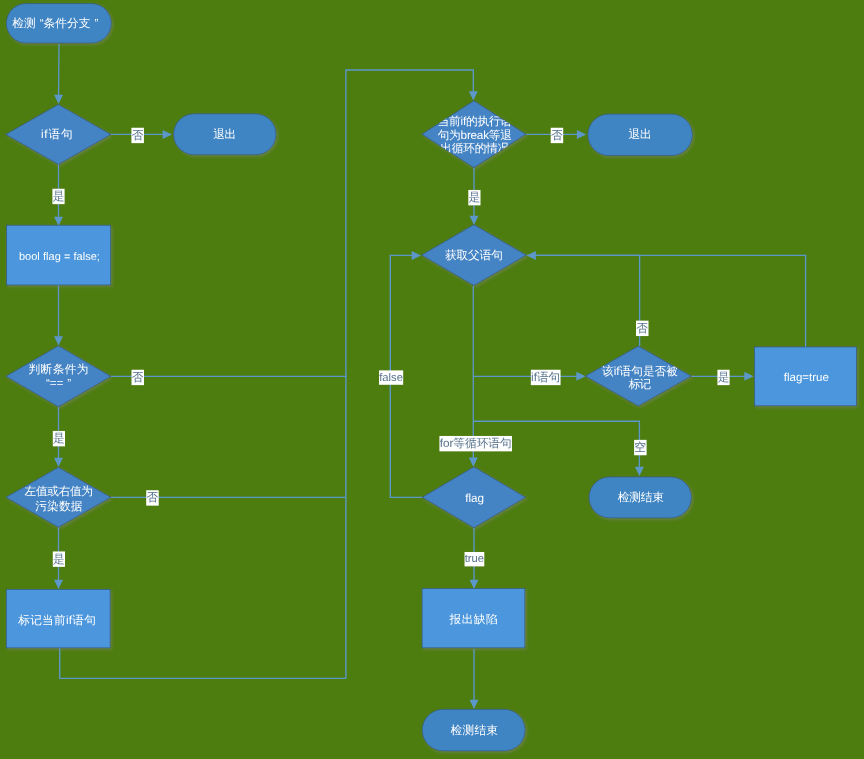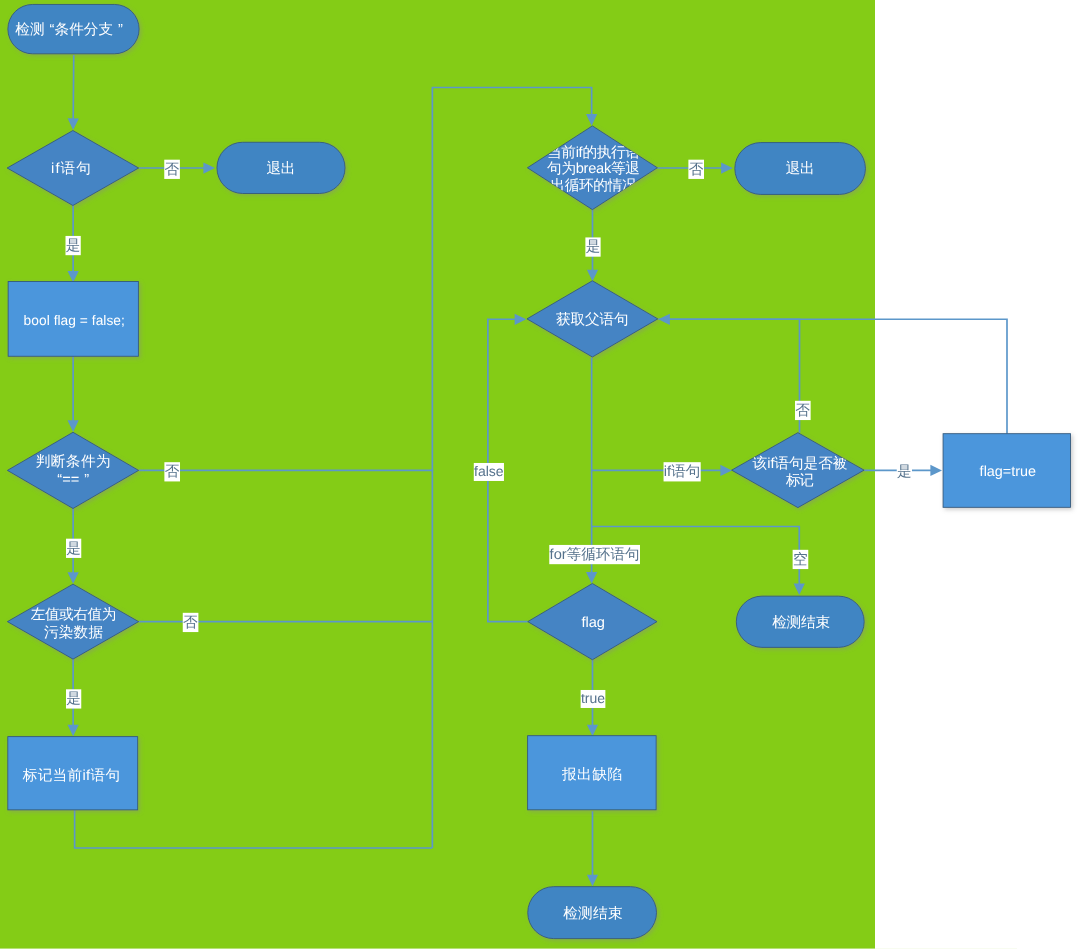--- a/index.html
+++ b/index.html
@@ -1,19 +1,19 @@
 <!DOCTYPE html>
 <html><head>
 <meta charset="utf-8">
 <title>flowchart</title>
 <style>
   html,body{margin:0;padding:0;background:#ffffff;}
   body{width:864px;height:759px;overflow:hidden;
        font-family:"Liberation Sans",sans-serif;}
-  #stage{position:relative;width:700px;height:759px;background:#84cc16;}
+  #stage{position:relative;width:864px;height:759px;background:#4d7c0f;}
   svg#fc{position:absolute;left:0;top:0;width:864px;height:759px;display:block;}
   .nodetext{font-family:"Liberation Sans",sans-serif;}
   .edgetext{font-family:"Liberation Sans",sans-serif;}
   text{-webkit-font-smoothing:antialiased;text-rendering:geometricPrecision;}
 </style>
 </head>
 <body>
 
 <div id="stage">
   <svg id="fc" viewBox="0 0 864 759" xmlns="http://www.w3.org/2000/svg">

